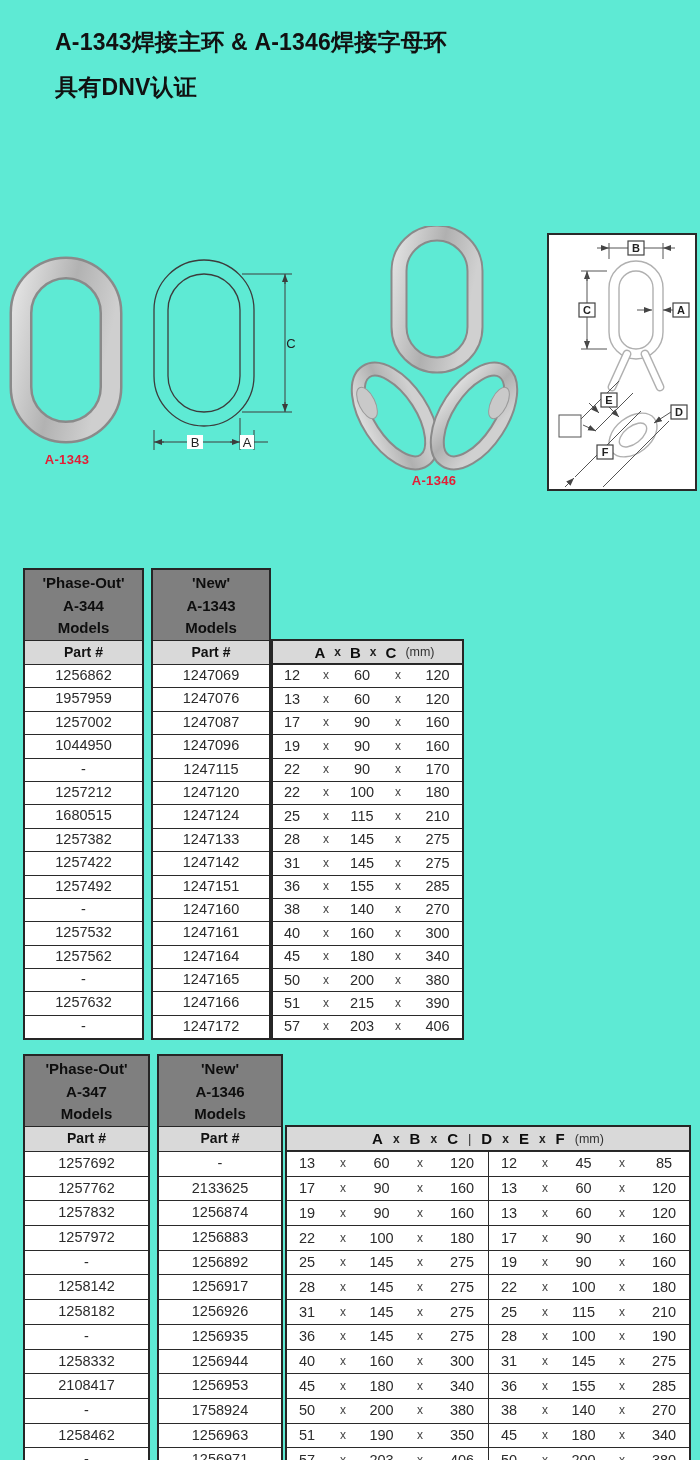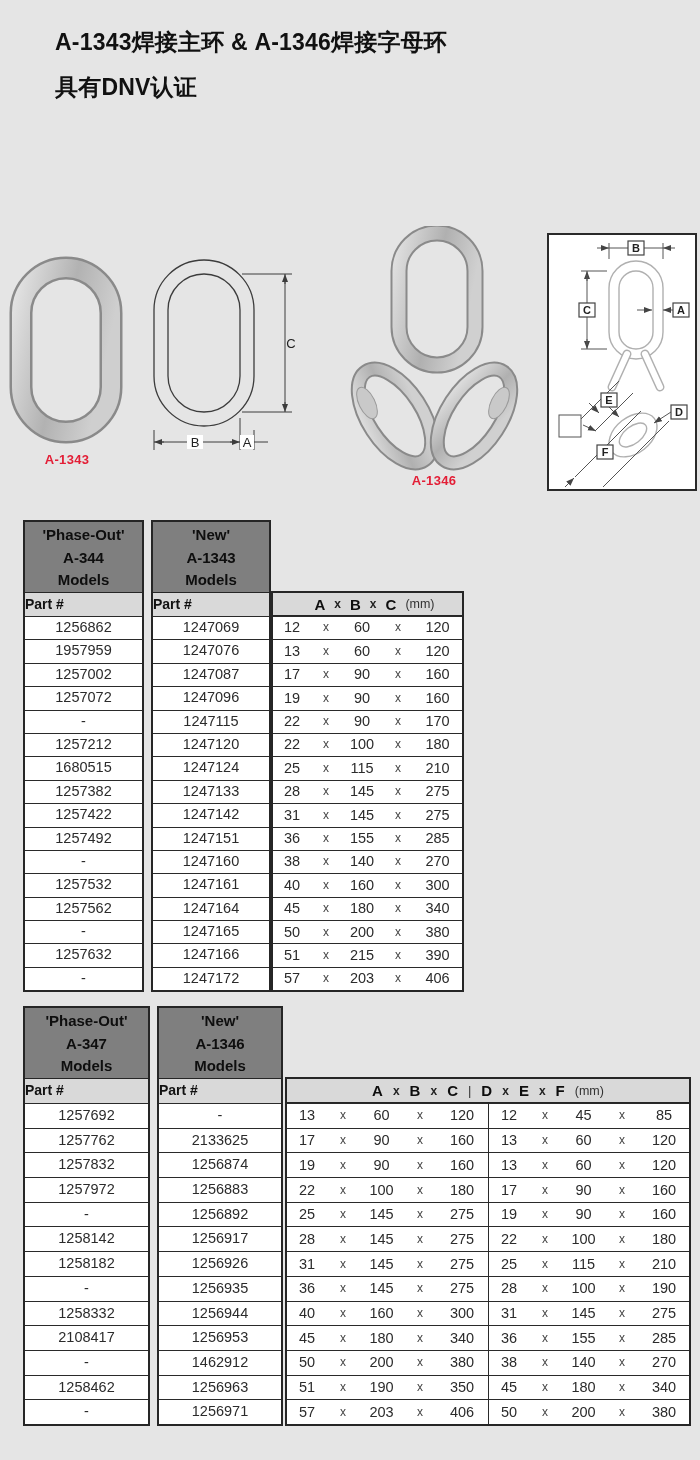--- a/index.html
+++ b/index.html
@@ -1,41 +1,41 @@
 <!DOCTYPE html>
 <html><head>
 <meta charset="utf-8">
 <style>
   * { margin:0; padding:0; box-sizing:border-box; }
   html,body { background:#ffffff; }
   .page {
-    position:relative; width:700px; height:1460px; background:#e5e5e5;
+    position:relative; width:700px; height:1460px; background:#5eead4;
     font-family:"Liberation Sans", sans-serif; color:#1a1a1a; overflow:hidden;
   }
 
   
   .hd { position:absolute; left:55px; top:30px; }
   .hd-line { font-size:23px; line-height:24px; margin-bottom:21px; font-weight:600; color:#111; letter-spacing:0.2px; }
 
   
   .fig { position:absolute; }
   .fig svg { display:block; }
   .figlabel { position:absolute; font-size:13px; font-weight:bold; color:#e31e36; text-align:center; letter-spacing:0.3px; }
   .lbl1343 { left:8px; top:452px; width:118px; }
   .lbl1346 { left:384px; top:473px; width:100px; }
   .fig4box { border:2px solid #2a2a2a; background:#fff; }
 
   
   .tbl { position:absolute; left:0; width:700px; }
   .t1 { top:520px; }
   .t2 { top:1006px; }
-  .colbox, .dimsbox { position:absolute; border:2px solid #262626; background:#fff; }
+  .colbox, .dimsbox { position:absolute; border:2px solid #262626; background:#fff;margin-top:48px; }
   .darkhead { background:#7f7f7f; border-bottom:1.5px solid #262626; text-align:center; padding-top:2px; height:71px; }
   .darkhead div { font-size:15px; font-weight:bold; color:#0e0e0e; line-height:22.5px; }
-  .partrow { background:#d9d9d9; font-weight:bold; font-size:14px; height:23px; line-height:22px; color:#111; }
+  .partrow { background:#d9d9d9; text-align:center; font-weight:bold; font-size:14px; height:23px; line-height:22px; color:#111; }
   .t2 .partrow { height:24px; line-height:23px; }
   .cell { border-top:1.5px solid #2a2a2a; text-align:center; font-size:14.5px; color:#2b2b2b; background:#fff; }
   .t1 .cell { height:23.4px; line-height:21.5px; }
   .t2 .cell { height:24.7px; line-height:22.8px; }
 
   
   .t1 .c1 { left:23px;  width:121px; }
   .t1 .c2 { left:151px; width:120px; }
   .t1 .dimsbox { left:271px; width:193px; top:71px; }
   
@@ -218,21 +218,21 @@
         <div>'Phase-Out'</div>
         <div>A-344</div>
         <div>Models</div>
       </div>
       <div class="partrow">Part #</div>
       <div class="rows">
 
       <div class="cell">1256862</div>
           <div class="cell">1957959</div>
           <div class="cell">1257002</div>
-          <div class="cell">1257072</div>
+          <div class="cell">1044950</div>
           <div class="cell">-</div>
           <div class="cell">1257212</div>
           <div class="cell">1680515</div>
           <div class="cell">1257382</div>
           <div class="cell">1257422</div>
           <div class="cell">1257492</div>
           <div class="cell">-</div>
           <div class="cell">1257532</div>
           <div class="cell">1257562</div>
           <div class="cell">-</div>
@@ -449,21 +449,21 @@
       <div class="cell">-</div>
           <div class="cell">2133625</div>
           <div class="cell">1256874</div>
           <div class="cell">1256883</div>
           <div class="cell">1256892</div>
           <div class="cell">1256917</div>
           <div class="cell">1256926</div>
           <div class="cell">1256935</div>
           <div class="cell">1256944</div>
           <div class="cell">1256953</div>
-          <div class="cell">1462912</div>
+          <div class="cell">1758924</div>
           <div class="cell">1256963</div>
           <div class="cell">1256971</div>
         </div>
     </div>
 
     <div class="dimsbox">
       <div class="dimshead">
         <span class="dl">A</span>
         <span class="dx">x</span>
         <span class="dl">B</span>

